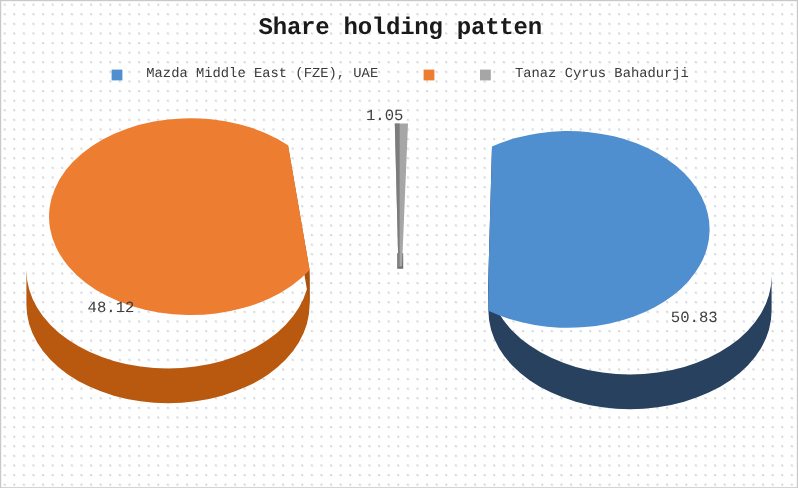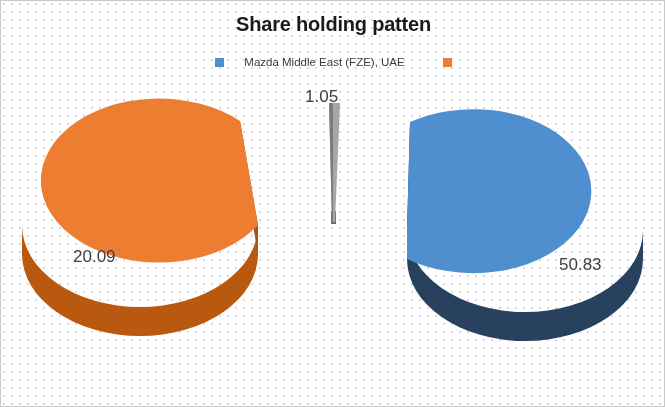--- a/index.html
+++ b/index.html
@@ -14,21 +14,21 @@
     width: 665px;
     height: 407px;
     box-sizing: border-box;
     border: 1px solid #c8c8c8;
     background-color: #ffffff;
     background-image:
       radial-gradient(circle at 1px 1px, rgba(120,130,160,0.30) 0.9px, transparent 1.1px);
     background-size: 8px 8px;
     background-position: 2px 2px;
     overflow: hidden;
-    font-family: Liberation Sans, sans-serif;
+    font-family: Liberation Mono, monospace;
   }
 
   
   #chart-title {
     position: absolute;
     top: 10px;
     left: 0;
     width: 665px;
     text-align: center;
     font-size: 20px;
@@ -80,21 +80,21 @@
     position: absolute;
     top: 0;
     left: 0;
     width: 665px;
     height: 320px;
   }
 
   
   .data-label {
     position: absolute;
-    font-size: 17px;
+    font-size: 13px;
     color: #404040;
     line-height: 16px;
     white-space: nowrap;
   }
   #label-tanaz  { left: 304px; top: 10px; }
   #label-cyrus  { left: 72px;  top: 170px; }
   #label-mazda  { left: 558px; top: 178px; }
 </style>
 </head>
 <body>
@@ -107,20 +107,24 @@
 
     <div class="legend-entry">
       <span class="legend-swatch" style="background:#4F8FD0;"></span>
       <span class="legend-label">Mazda Middle East (FZE), UAE</span>
     </div>
 
     <div class="legend-entry">
       <span class="legend-swatch" style="background:#ED7D31;"></span>
     </div>
 
+    <div class="legend-entry">
+      <span class="legend-swatch" style="background:#A6A6A6;"></span>
+      <span class="legend-label">Tanaz Cyrus Bahadurji</span>
+    </div>
 
   </div>
 
   <div id="plot-area">
 
     <svg id="pie-svg" viewBox="0 0 665 320" preserveAspectRatio="none">
 
       <g>
         <path fill="#B8590F" d="M 21,175
                  A 118,82 0 0 0 257,175
@@ -169,19 +173,19 @@
                  L 332,24
                  L 332,143
                  L 331,143
                  Z"></path>
       </g>
 
     </svg>
 
     <div class="data-label" id="label-tanaz">1.05</div>
 
-    <div class="data-label" id="label-cyrus">20.09</div>
+    <div class="data-label" id="label-cyrus">48.12</div>
 
     <div class="data-label" id="label-mazda">50.83</div>
 
   </div>
 
 </div>
 
 </body></html>

